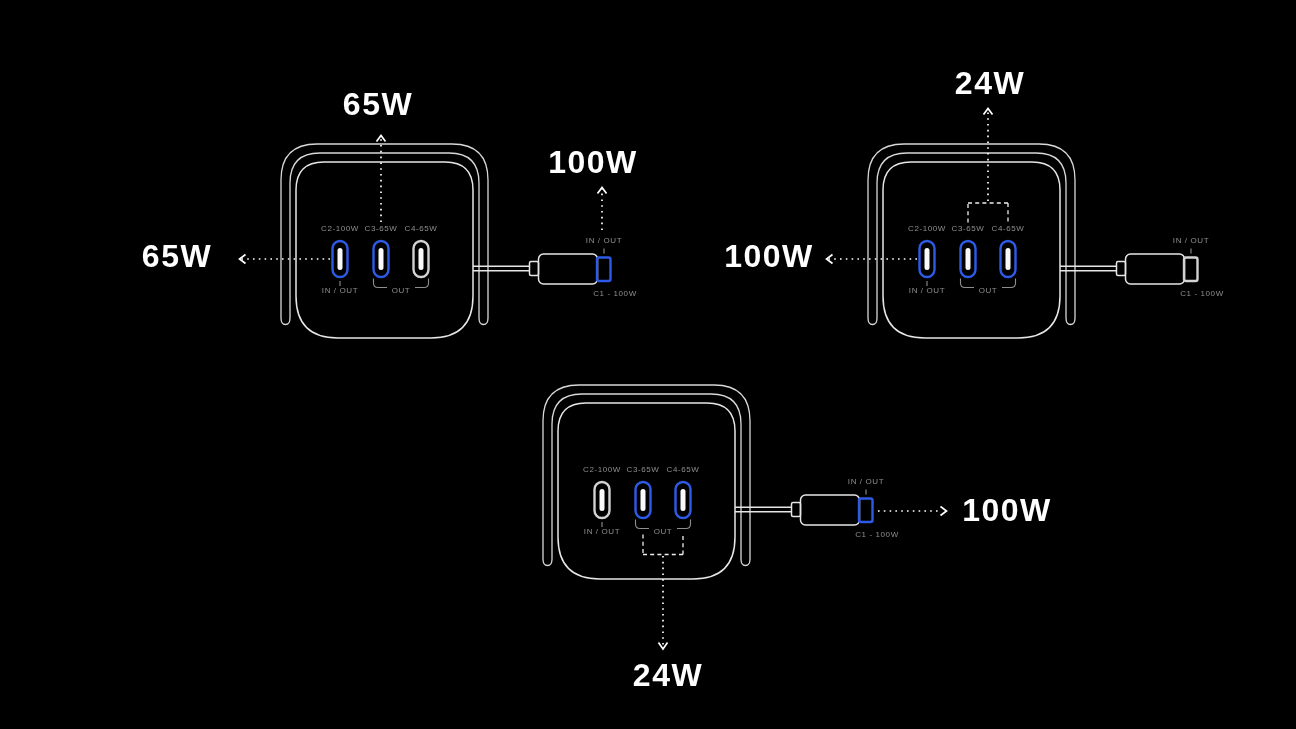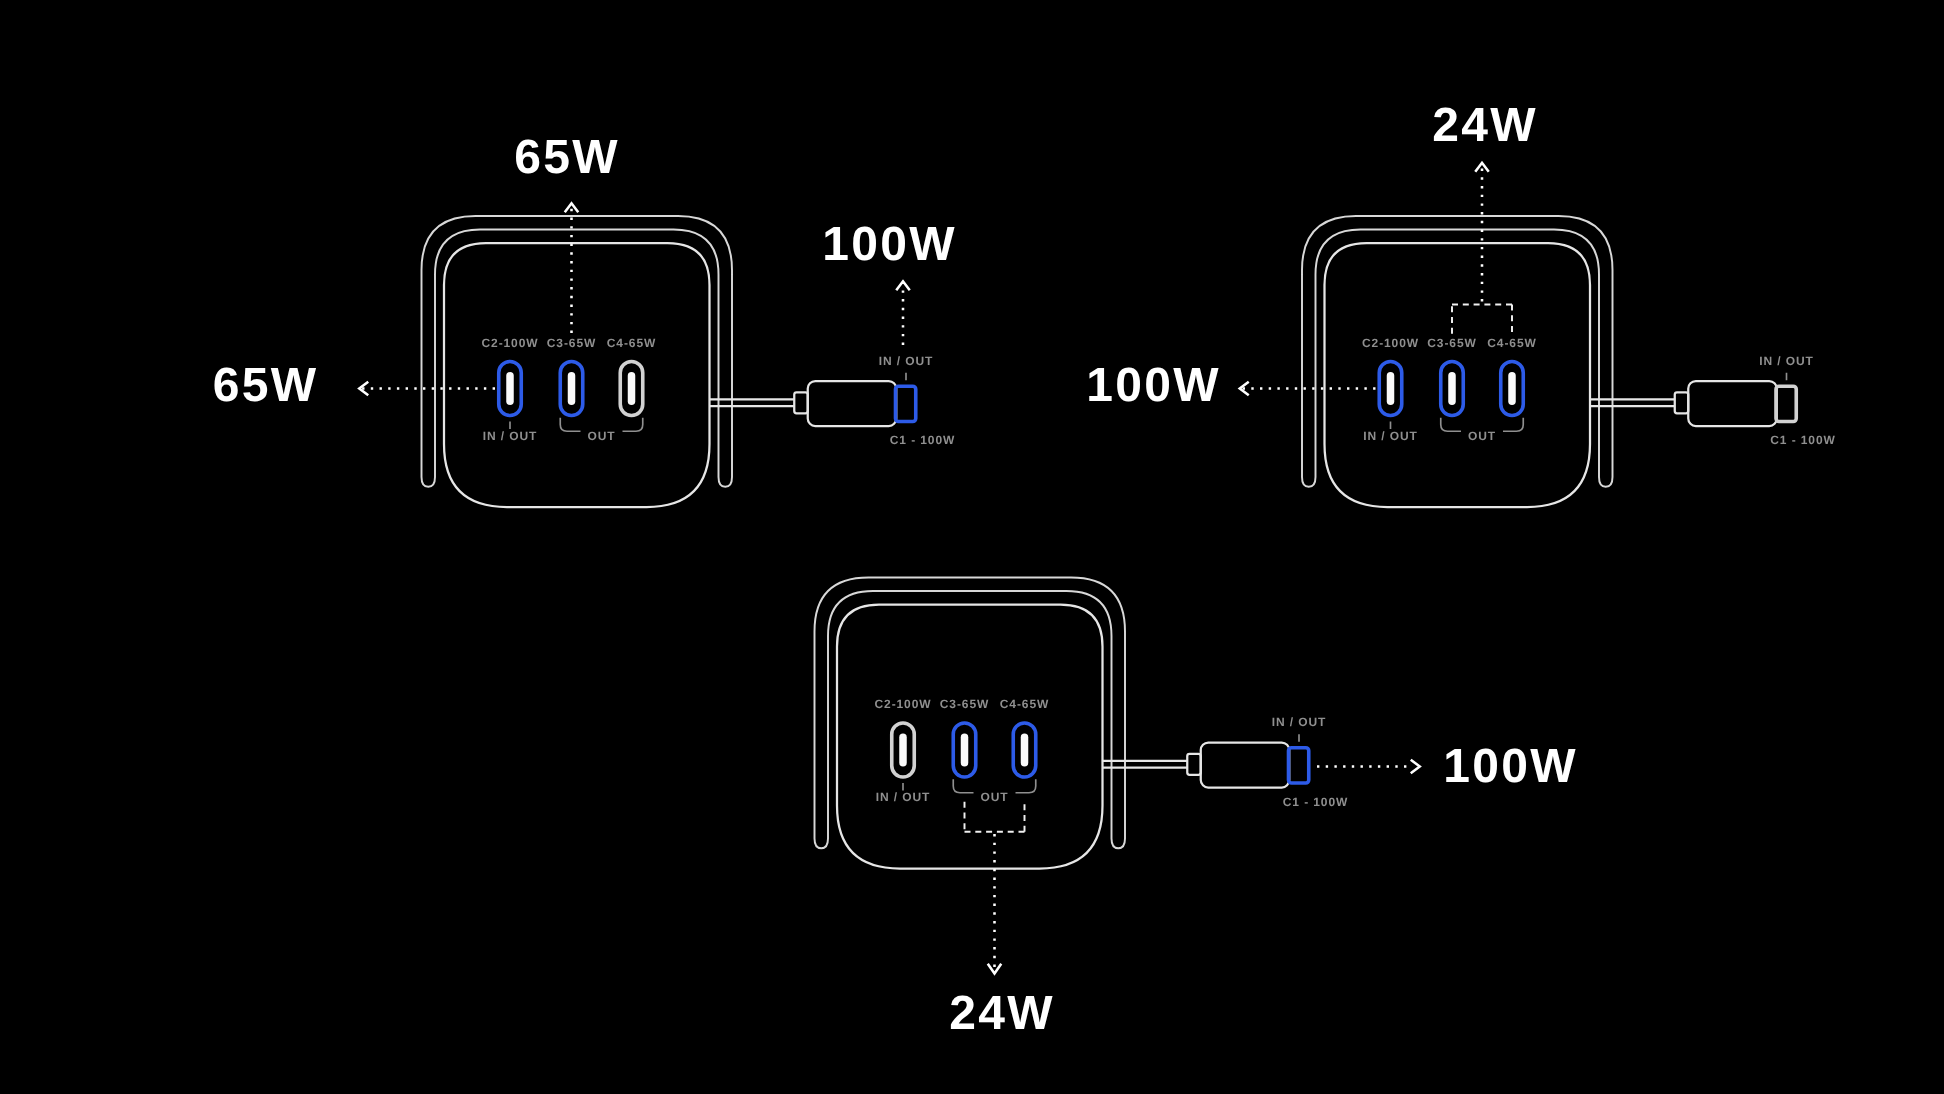--- a/index.html
+++ b/index.html
@@ -3,21 +3,21 @@
 <meta charset="utf-8">
 <style>
   html,body{margin:0;padding:0;background:#000;}
   #stage{
     position:relative;width:1296px;height:729px;background:#000000;
     overflow:hidden;font-family:"Liberation Sans",sans-serif;
   }
   #stage svg{position:absolute;left:0;top:0;}
   .lbl{position:absolute;transform:translate(-50%,-50%);white-space:nowrap;line-height:1;}
   .big{font-weight:700;font-size:32px;color:#ffffff;letter-spacing:1.5px;}
-  .tiny{font-weight:700;font-size:8px;color:#8f8f8f;letter-spacing:0.6px;}
+  .tiny{font-weight:400;font-size:8px;color:#8f8f8f;letter-spacing:0.6px;}
   .shell{fill:none;stroke:#d8d8d8;stroke-width:1.3;}
   .bodyline{fill:none;stroke:#e6e6e6;stroke-width:1.5;}
   .portO{fill:none;stroke-width:2.4;}
   .slot{fill:#fafafa;stroke:none;}
   .gline{fill:none;stroke:#8f8f8f;stroke-width:1.1;}
   .cline{fill:none;stroke:#e6e6e6;stroke-width:1.5;}
   .tip{fill:none;stroke-width:2.4;}
   .dot{fill:none;stroke:#ffffff;stroke-width:1.7;stroke-dasharray:1.6 4.2;}
   .head{fill:none;stroke:#ffffff;stroke-width:1.7;}
   .dash{fill:none;stroke:#f0f0f0;stroke-width:1.3;stroke-dasharray:4 3.2;}

